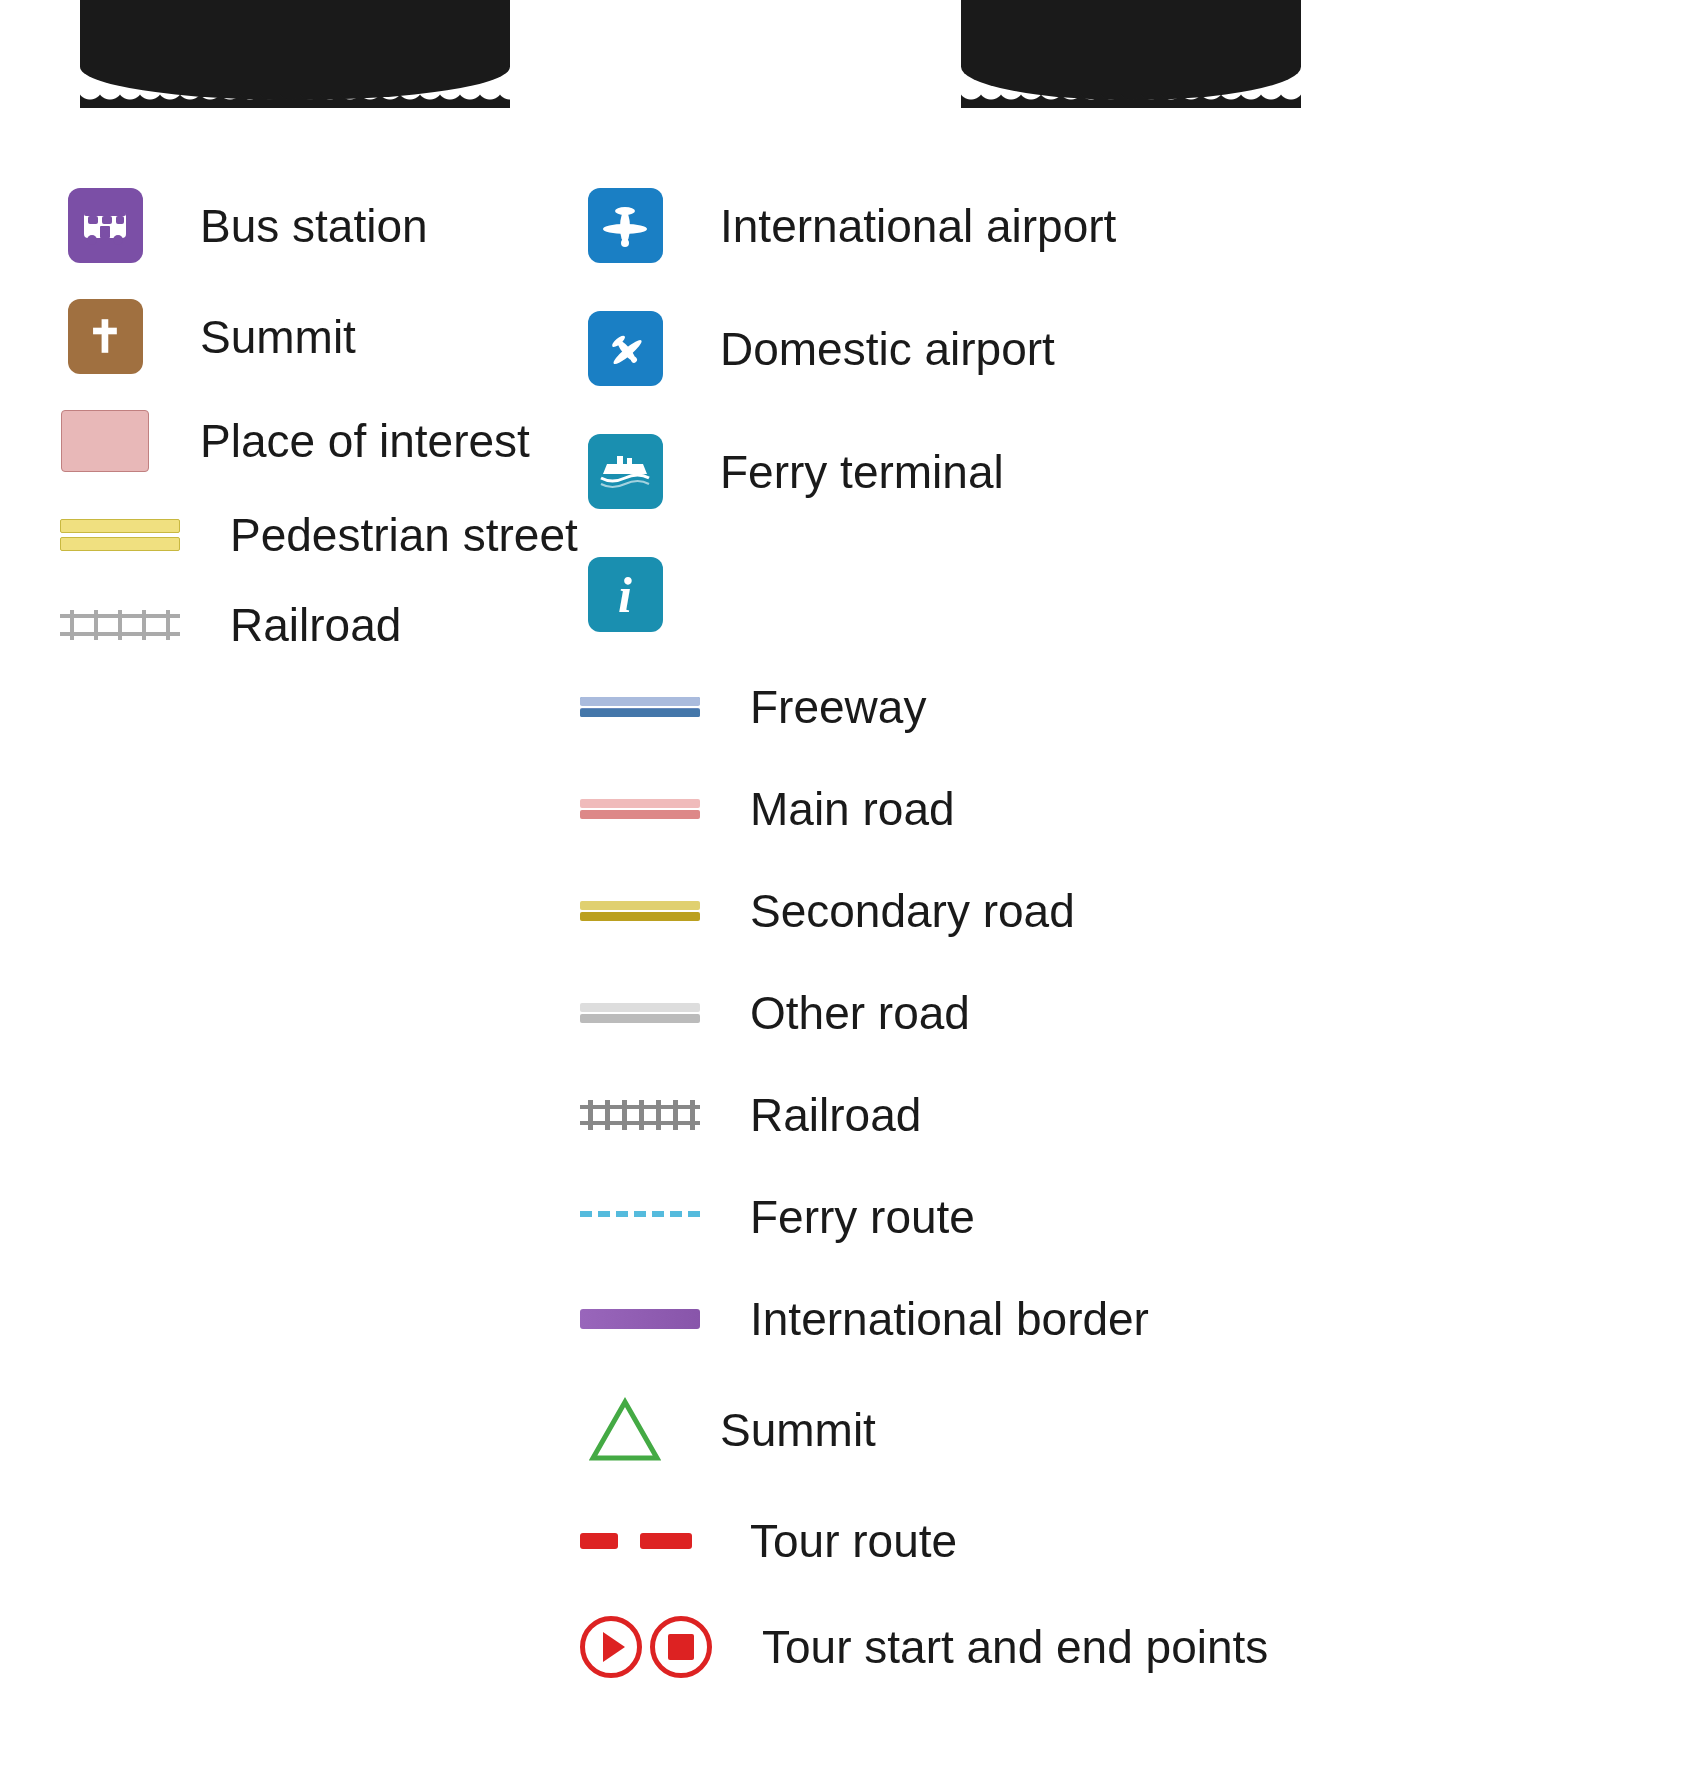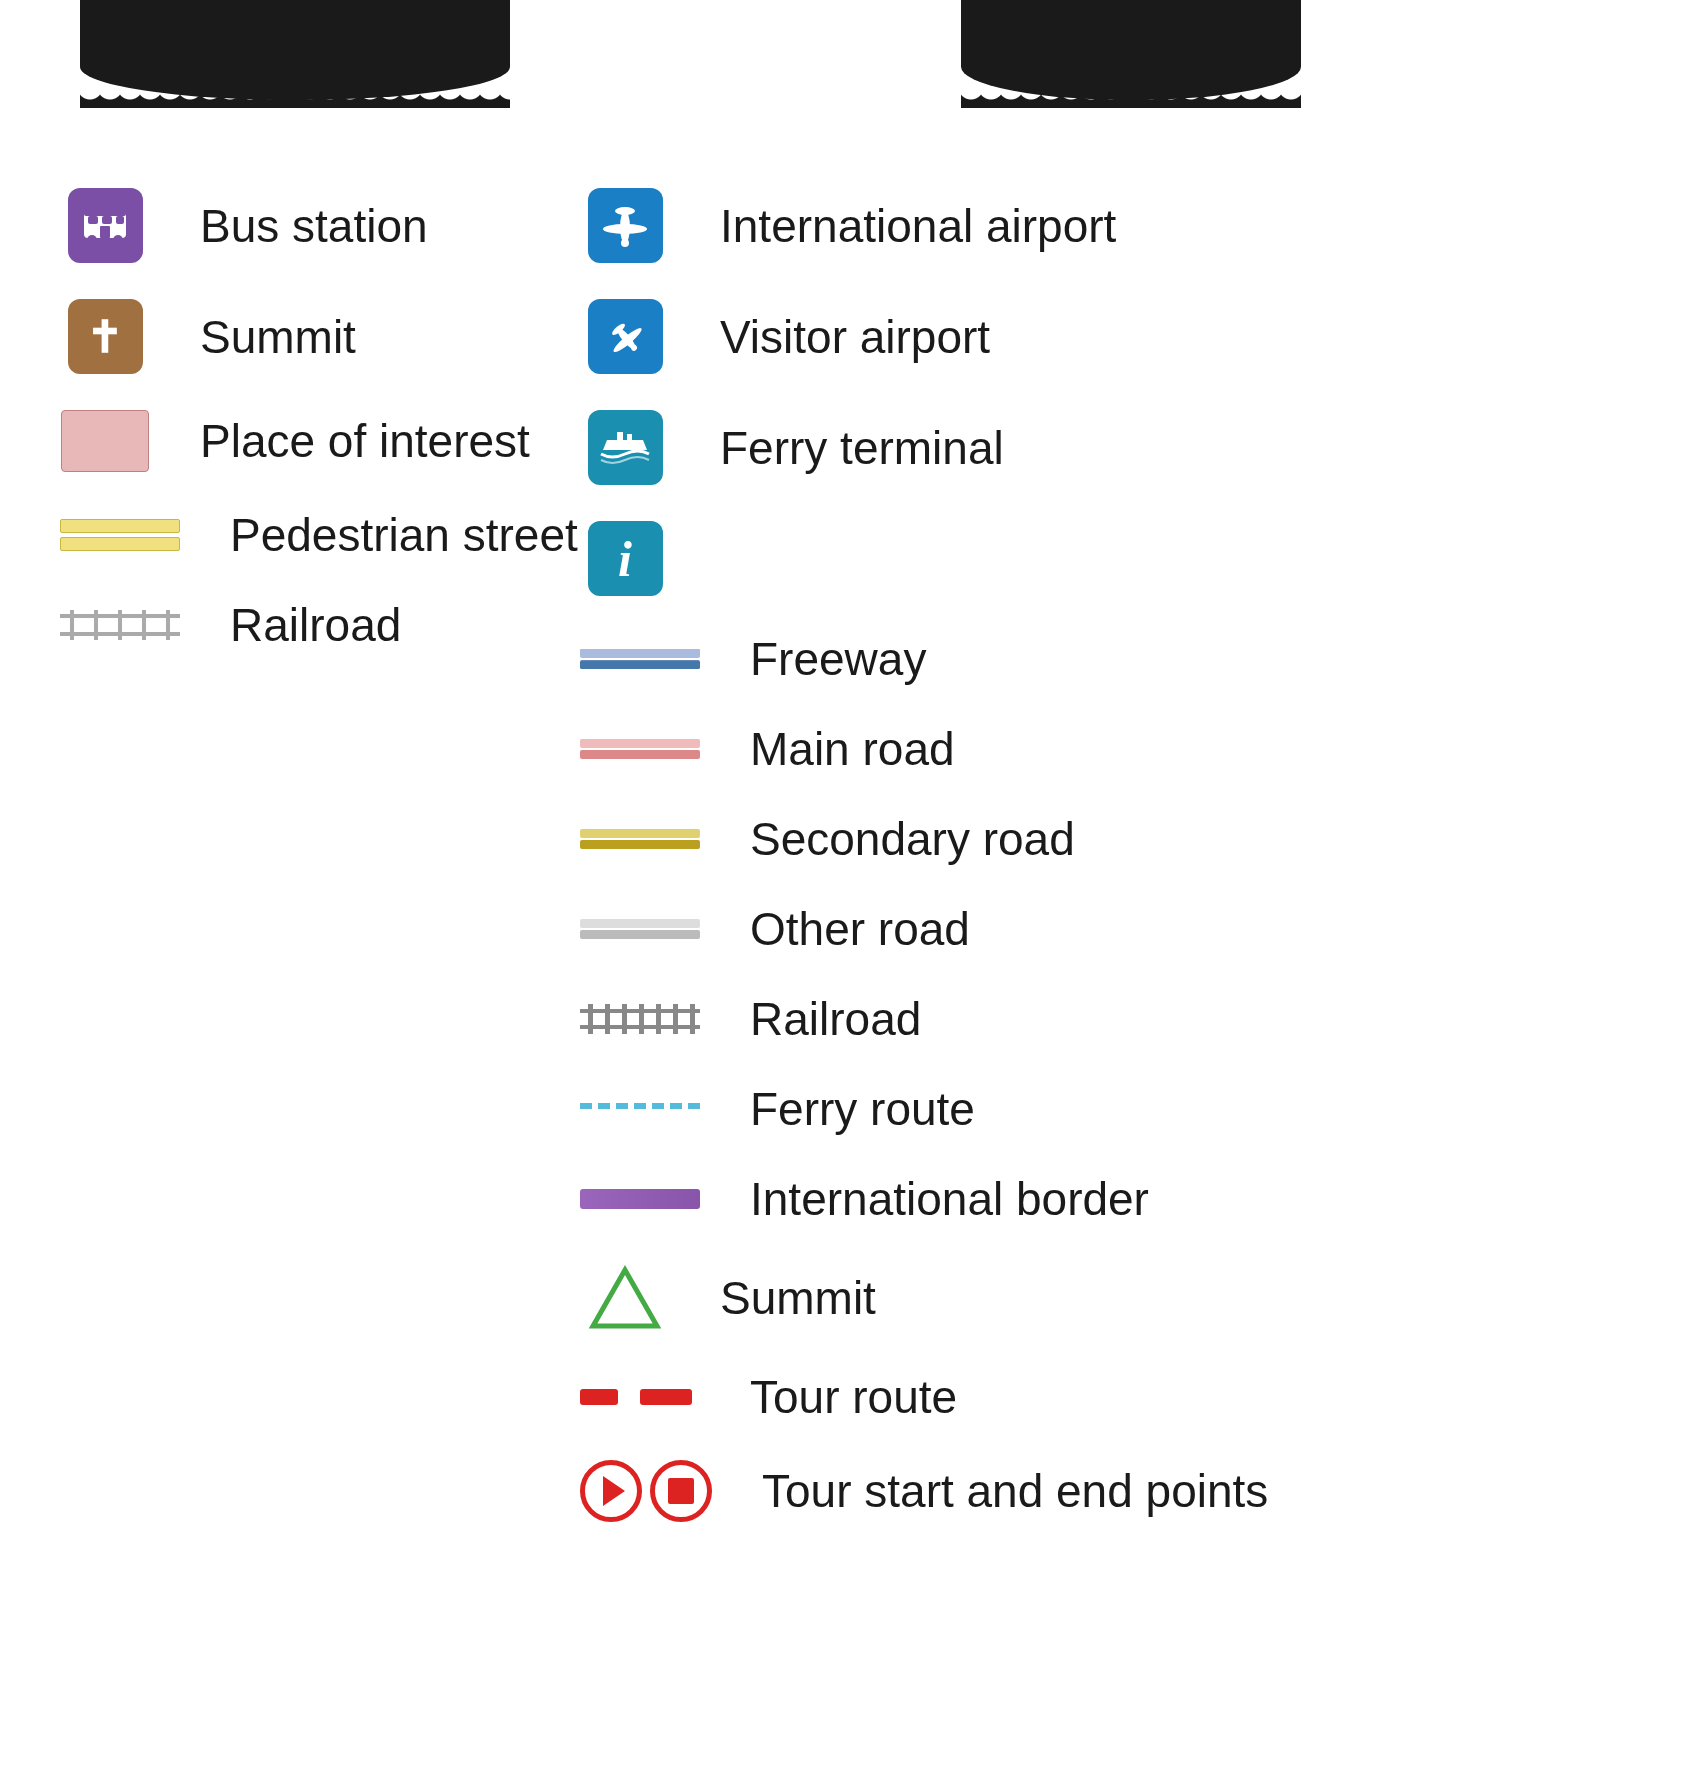--- a/index.html
+++ b/index.html
@@ -60,21 +60,21 @@
       flex: 0 0 520px;
       display: flex;
       flex-direction: column;
       gap: 0;
     }
 
     .right-column {
       flex: 1;
       display: flex;
       flex-direction: column;
-      gap: 0;
+      gap: 12px;
     }
 
     .legend-item {
       display: flex;
       align-items: center;
       gap: 50px;
       padding: 18px 0;
       min-height: 90px;
     }
 
@@ -323,21 +323,21 @@
 
             <g transform="rotate(-40, 22, 22)">
               <ellipse cx="22" cy="24" rx="4" ry="13" fill="white"></ellipse>
               <ellipse cx="22" cy="26" rx="18" ry="4" fill="white"></ellipse>
               <ellipse cx="22" cy="12" rx="8" ry="3" fill="white"></ellipse>
               <circle cx="22" cy="36" r="3" fill="white"></circle>
             </g>
           </svg>
         </div>
       </div>
-      <span class="legend-label">Visitor airport</span>
+      <span class="legend-label">Domestic airport</span>
     </div>
 
     <div class="legend-item">
       <div class="legend-icon">
         <div class="icon-box icon-teal">
           <svg width="52" height="44" viewBox="0 0 52 44">
 
             <path d="M4 24 L8 14 L44 14 L48 24 Z" fill="white"></path>
 
             <path d="M2 28 Q13 34 26 28 Q39 22 50 28" stroke="white" stroke-width="3" fill="none"></path>

